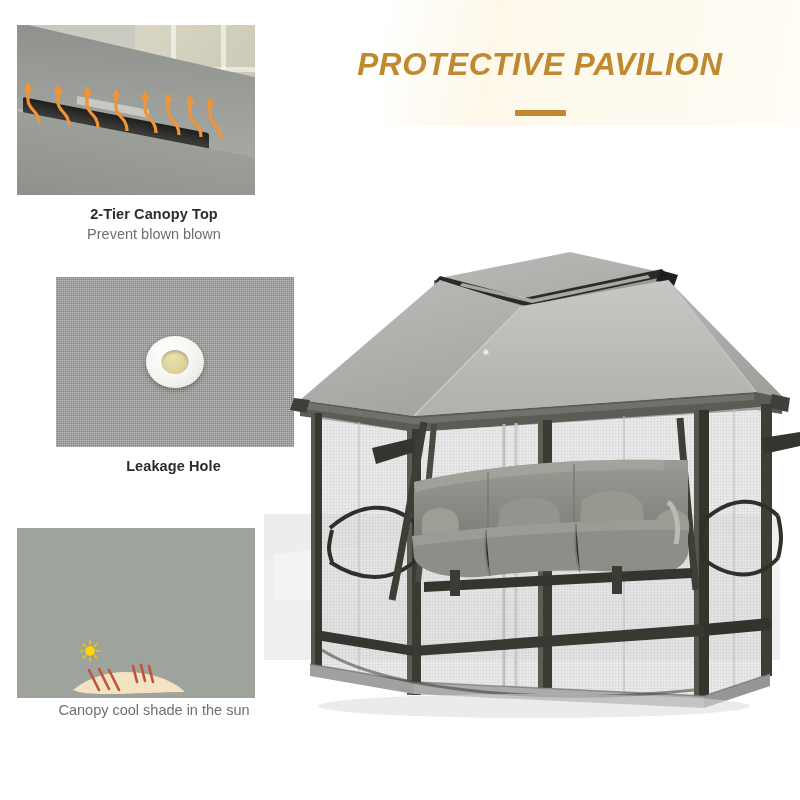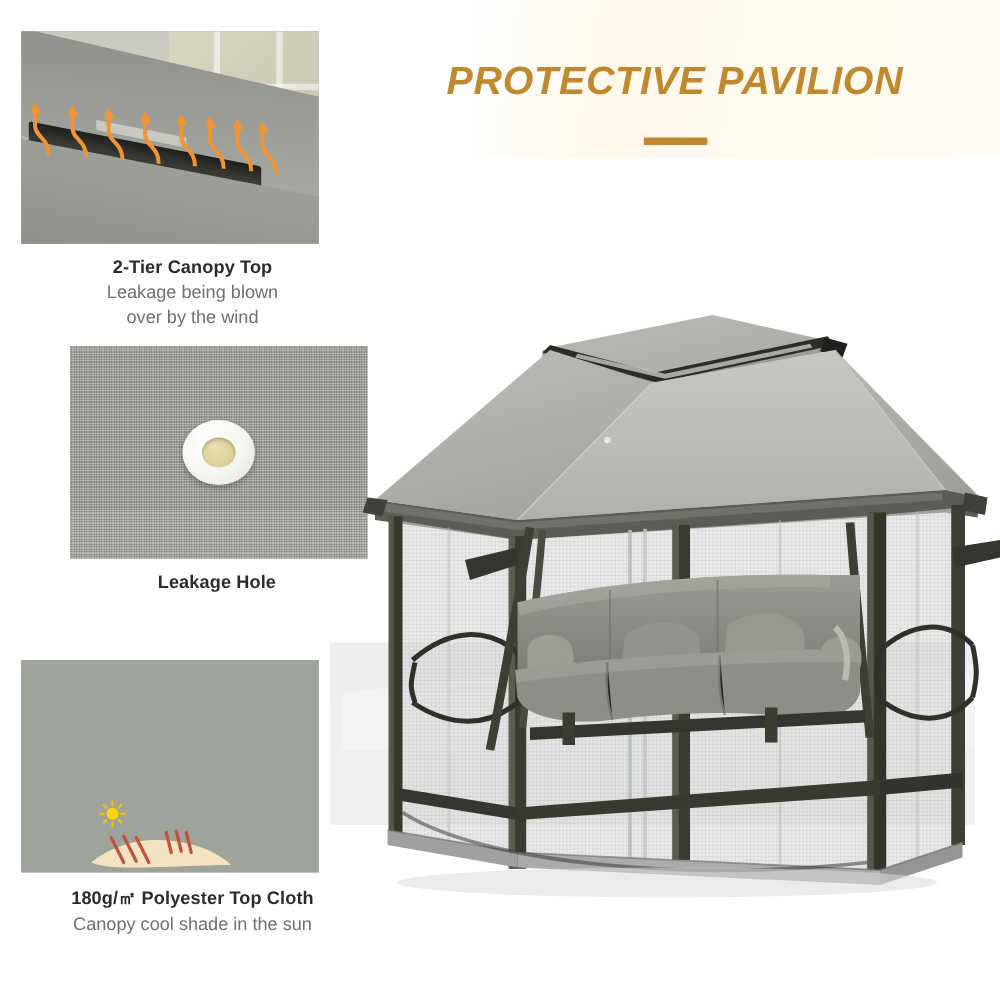--- a/index.html
+++ b/index.html
@@ -139,22 +139,21 @@
       <svg class="arrow" style="left:170px;top:68px;" viewBox="0 0 22 44">
         <path d="M14 44 C14 30 3 30 3 20 L3 9" stroke="#f29434" stroke-width="3.2" fill="none" stroke-linecap="round"></path>
         <path d="M3 2 L8.2 11 L-2.2 11 Z" fill="#f29434"></path>
       </svg>
       <svg class="arrow" style="left:190px;top:70px;" viewBox="0 0 22 44">
         <path d="M14 44 C14 30 3 30 3 20 L3 9" stroke="#f29434" stroke-width="3.2" fill="none" stroke-linecap="round"></path>
         <path d="M3 2 L8.2 11 L-2.2 11 Z" fill="#f29434"></path>
       </svg>
     </div>
     <div class="cap-title">2-Tier Canopy Top</div>
-    <div class="cap-sub">Leakage being blown</div>
-    <div class="cap-sub" style="margin-top:0">over by the wind</div>
+    <div class="cap-sub">Prevent blown blown</div>
   </div>
 
   <div class="feature f2">
     <div class="thumb">
       <div class="weave"></div>
       <div class="grommet-outer"></div>
       <div class="grommet-inner"></div>
     </div>
     <div class="cap-title">Leakage Hole</div>
   </div>
@@ -180,21 +179,20 @@
         <g stroke="#c0533c" stroke-width="2.6" stroke-linecap="round">
           <line x1="20" y1="22" x2="30" y2="42"></line>
           <line x1="30" y1="21" x2="40" y2="41"></line>
           <line x1="40" y1="22" x2="50" y2="42"></line>
           <line x1="64" y1="18" x2="68" y2="34"></line>
           <line x1="72" y1="17" x2="76" y2="33"></line>
           <line x1="80" y1="18" x2="84" y2="34"></line>
         </g>
       </svg>
     </div>
-    <div class="cap-title">180g/㎡ Polyester Top Cloth</div>
     <div class="cap-sub">Canopy cool shade in the sun</div>
   </div>
 
   <div class="stage">
     <div class="floor"></div>
 
     <svg class="gazebo-svg" viewBox="0 0 536 670">
       <defs>
         <linearGradient id="roofTopL" x1="0" y1="0" x2="1" y2="1">
           <stop offset="0" stop-color="#b9bab7"></stop>

